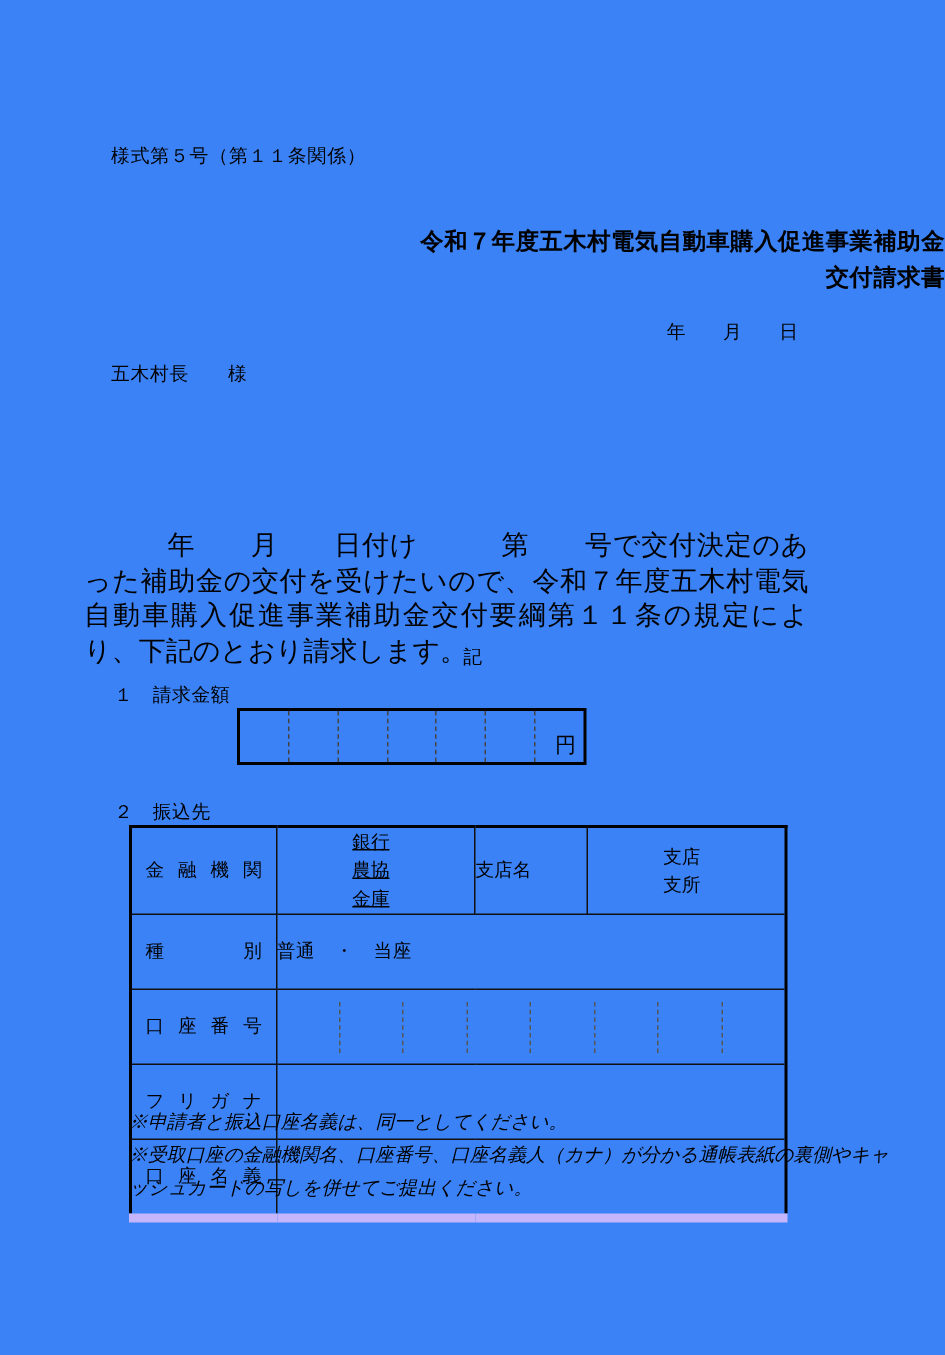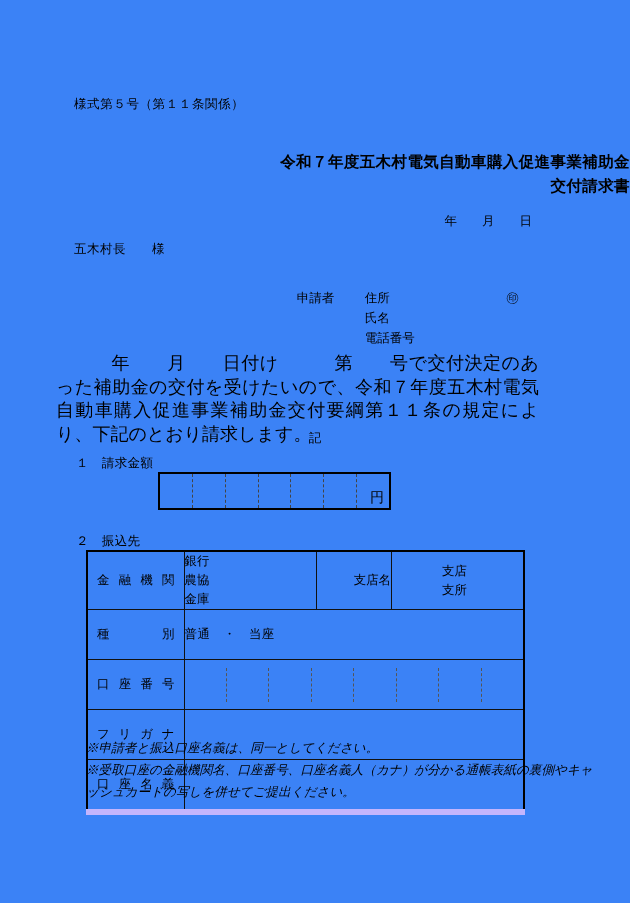--- a/index.html
+++ b/index.html
@@ -172,29 +172,30 @@
     text-justify: inter-character;
     text-align-last: justify;
     padding: 16px 9px !important;
     box-sizing: border-box;
     letter-spacing: 0;
     border-right: 1px solid #111;
   }
   .lbl span { display: block; }
 
   .kind-stack {
-    text-align: left;
+    text-align: center;
     padding-right: 6px !important;
     line-height: 19px;
     height: 62px;
+    text-decoration: underline;
   }
   .kind-stack span { display: block; }
 
   .branch-head {
-    text-align: right;
+    text-align: left;
   }
 
   .branch-stack {
     text-align: center;
     padding-right: 6px !important;
     line-height: 19px;
   }
   .branch-stack span { display: block; }
 
   .type-cell {
@@ -237,31 +238,20 @@
 
   <div class="doc-title">
     <span>令和７年度五木村電気自動車購入促進事業補助金</span>
     <span class="line2">交付請求書</span>
   </div>
 
   <div class="date-line">年　　月　　日</div>
 
   <div class="addressee">五木村長　　様</div>
 
-  <div class="applicant">
-    <div class="row">
-      <span class="who">申請者</span><span class="field">住所</span>
-    </div>
-    <div class="row">
-      <span class="who"></span><span class="field">氏名</span><span class="seal">㊞</span>
-    </div>
-    <div class="row">
-      <span class="who"></span><span class="field">電話番号</span>
-    </div>
-  </div>
 
   <div class="body-para">　　　年　　月　　日付け　　　第　　号で交付決定のあった補助金の交付を受けたいので、令和７年度五木村電気自動車購入促進事業補助金交付要綱第１１条の規定により、下記のとおり請求します。</div>
 
   <div class="kinote">記</div>
 
   <div class="sec-label sec-1">１　請求金額</div>
 
   <div class="amount-box">
     <div class="cell"></div>
     <div class="cell"></div>

